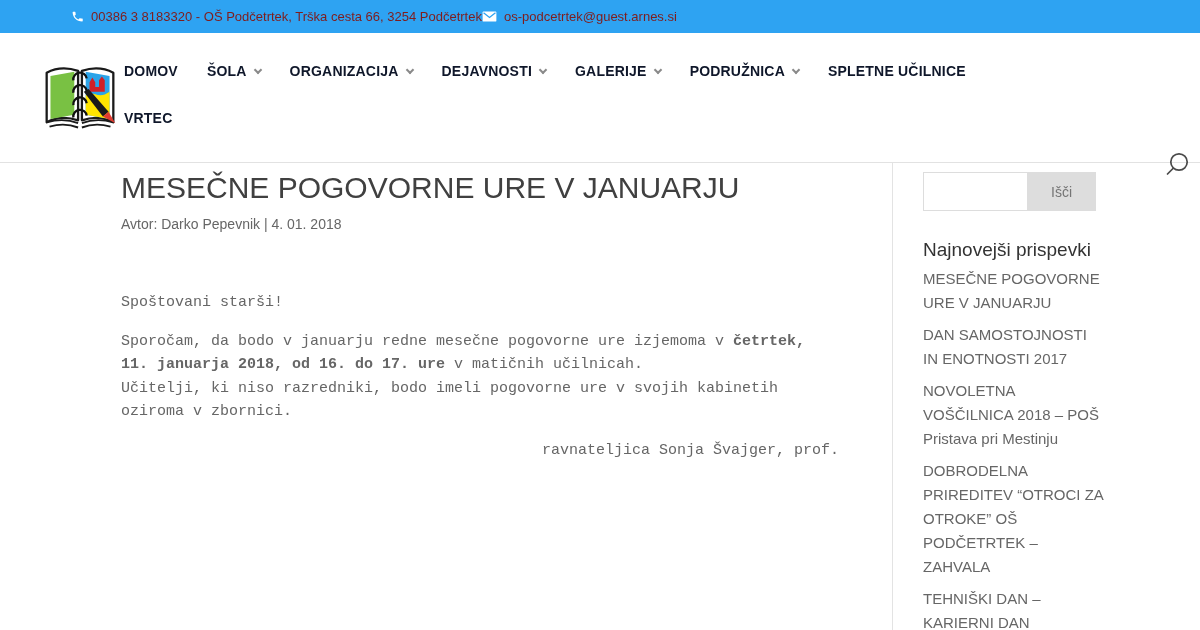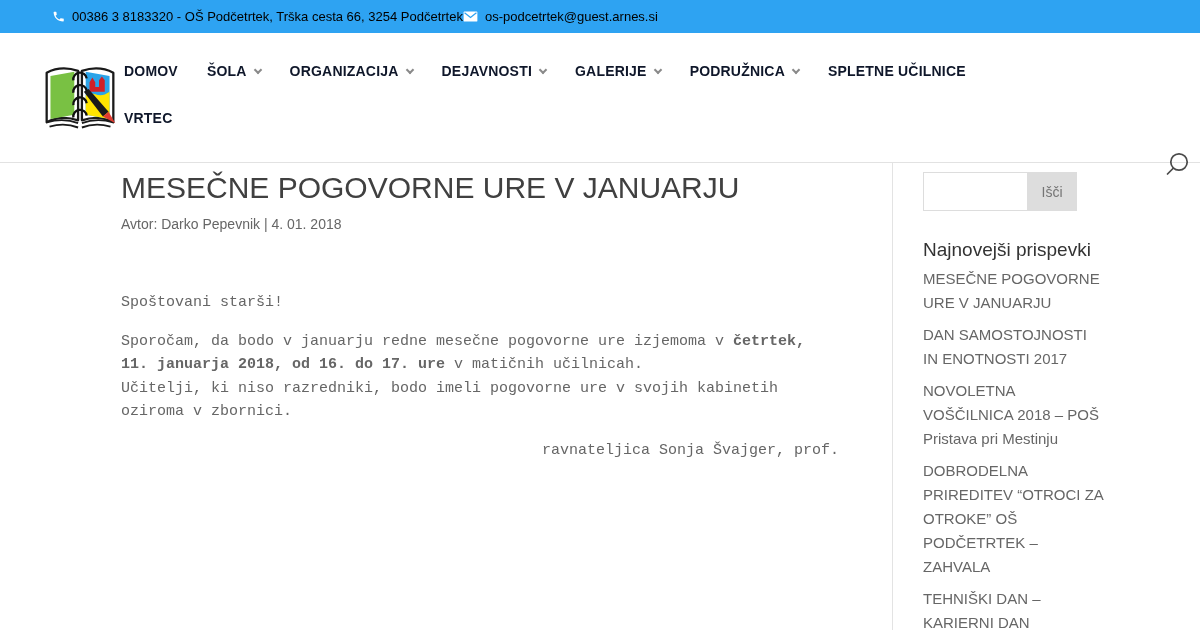--- a/index.html
+++ b/index.html
@@ -10,22 +10,22 @@
     background: #ffffff;
     font-family: "Liberation Sans", sans-serif;
   }
 
   
   .topbar {
     position: absolute; top: 0; left: 0;
     width: 1200px; height: 33px;
     background: #2ea3f2;
     display: flex; align-items: center;
-    padding-left: 52px;
-    color: #000000; font-size: 13px;
+    padding-left: 71px;
+    color: #7f1d1d; font-size: 13px;
   }
   .topbar-item { display: flex; align-items: center; gap: 7px; }
   .topbar-item + .topbar-item { margin-left: 0; }
 
   
   .site-header {
     position: absolute; top: 33px; left: 0;
     width: 1200px; height: 130px;
     background: #fff;
     border-bottom: 1px solid #e2e2e2;
@@ -68,21 +68,21 @@
     width: 1px; height: 467px; background: #e3e3e3;
   }
   .searchform { position: absolute; left: 923px; top: 172px; width: 173px; height: 39px; display: flex; }
   .searchform input {
     width: 104px; height: 39px;
     border: 1px solid #ddd; border-right: none;
     padding: 0 10px; font-size: 14px; color: #666;
     outline: none; font-family: "Liberation Sans", sans-serif;
   }
   .searchform button {
-    width: 50px; height: 39px;
+    width: 69px; height: 39px;
     background: #ddd; border: 1px solid #ddd;
     color: #757575; font-size: 14px;
     cursor: pointer; font-family: "Liberation Sans", sans-serif;
   }
   .widget-title {
     position: absolute; left: 923px; top: 239px;
     margin: 0; font-size: 19px; font-weight: 400; color: #333;
   }
   .recent-posts {
     position: absolute; left: 923px; top: 267px; width: 180px;

